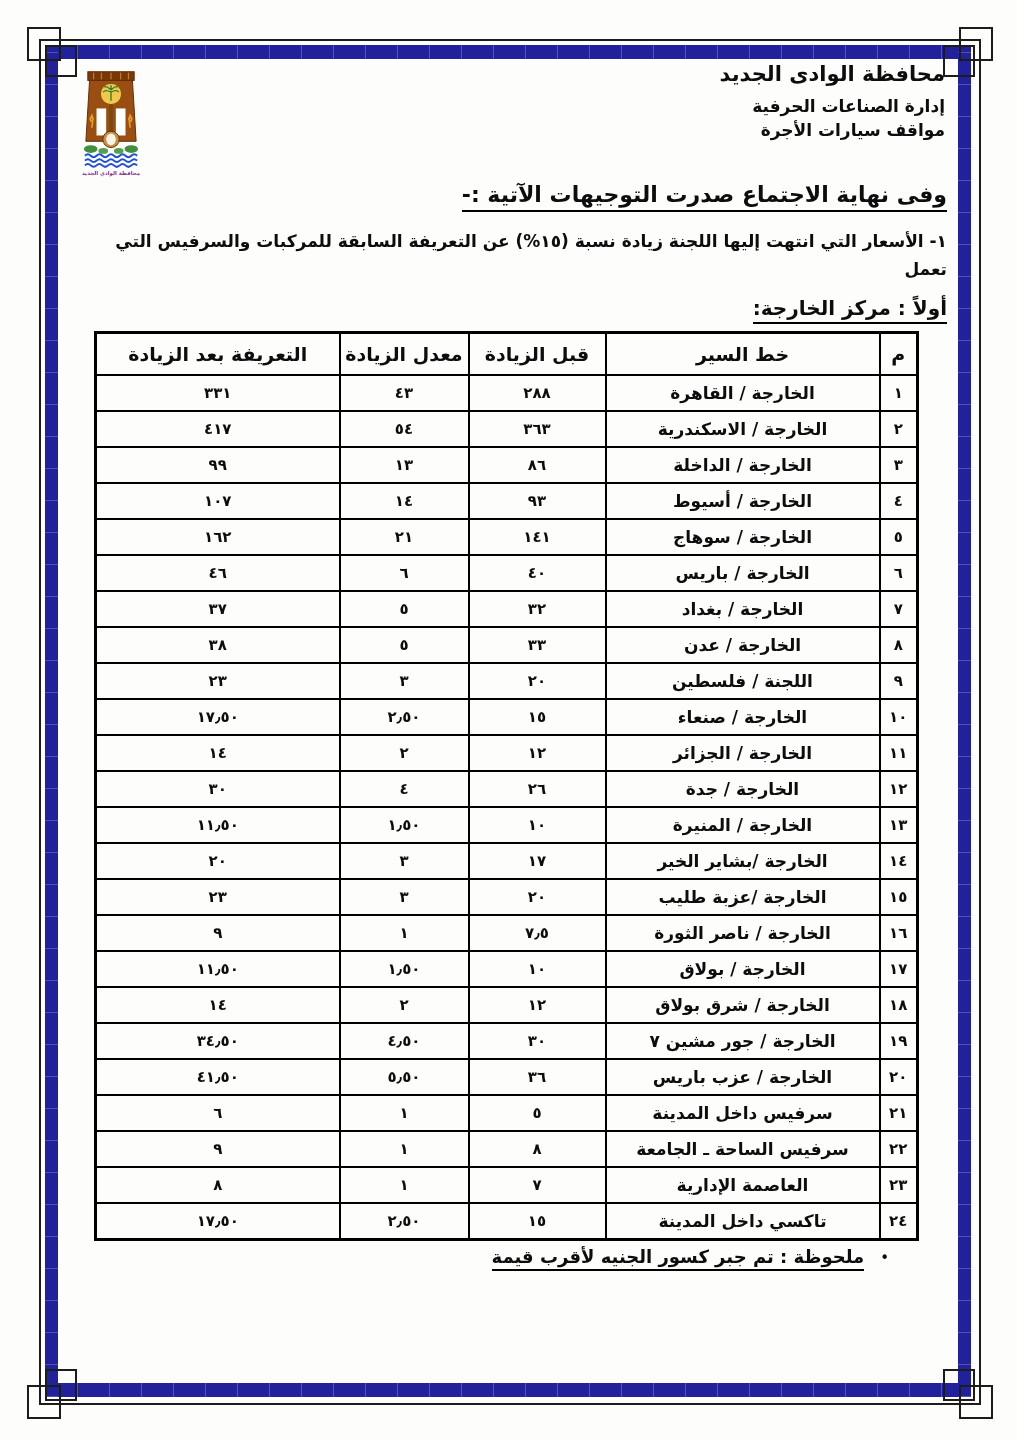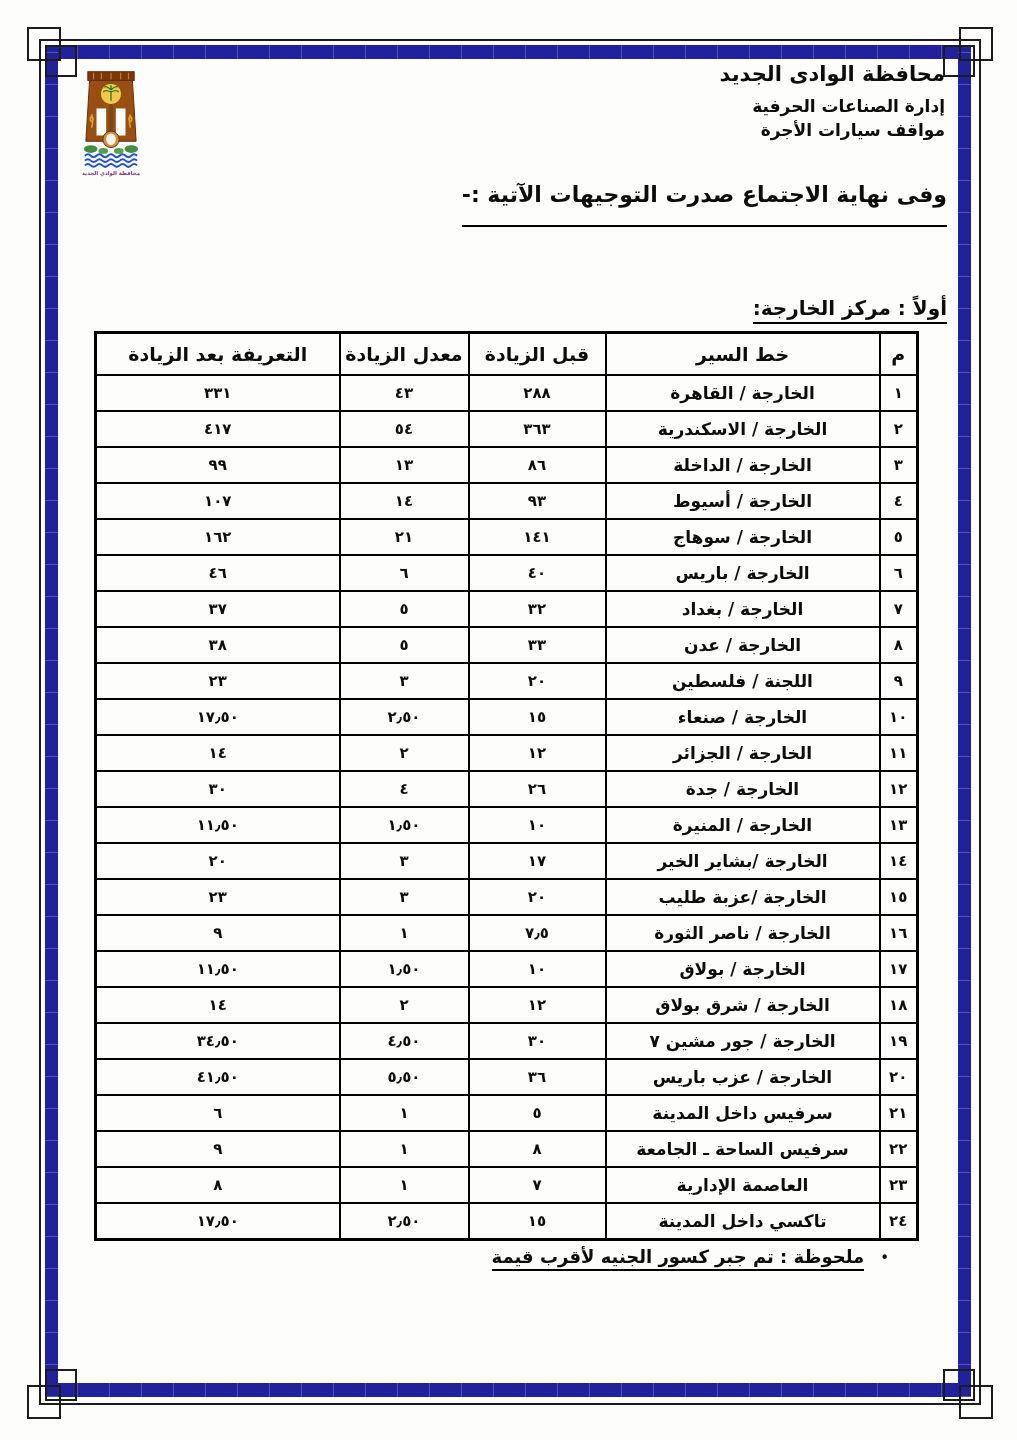--- a/index.html
+++ b/index.html
@@ -28,21 +28,21 @@
   .logo{position:absolute;left:82px;top:64px;width:58px;height:114px;}
   
   .header-block{position:absolute;right:72px;top:62px;text-align:right;direction:rtl;}
   .org-1{font-size:21px;font-weight:bold;letter-spacing:.5px;}
   .org-2{font-size:17px;font-weight:600;margin-top:10px;}
   .org-3{font-size:17px;font-weight:bold;margin-top:4px;}
   
   .doc-title{
     position:absolute;right:70px;top:182px;direction:rtl;
     font-size:22px;font-weight:bold;
-    border-bottom:2.5px solid #000;padding-bottom:18px;
+    border-bottom:2.5px solid #000;padding-bottom:3px;
   }
   .paragraph{
     position:absolute;right:70px;top:227px;width:870px;direction:rtl;
     text-align:right;font-size:17px;font-weight:bold;line-height:1.65;
   }
   .paragraph .cont{margin-right:180px;}
   .section-label{
     position:absolute;right:70px;top:289px;direction:rtl;
     font-size:20px;font-weight:bold;
     border-bottom:2.5px solid #000;padding-bottom:2px;margin-top:7px;
@@ -130,20 +130,21 @@
 
 <div class="header-block">
   <div class="org-1">محافظة الوادى الجديد</div>
   <div class="org-2">إدارة الصناعات الحرفية</div>
   <div class="org-3">مواقف سيارات الأجرة</div>
 </div>
 
 <div class="doc-title">وفى نهاية الاجتماع صدرت  التوجيهات الآتية :-</div>
 
 <div class="paragraph">
+  <div>١-  الأسعار التي انتهت إليها اللجنة زيادة نسبة (١٥%) عن التعريفة السابقة للمركبات والسرفيس التي تعمل</div>
 </div>
 
 <div class="section-label">أولاً :  مركز الخارجة:</div>
 
 <table class="fare">
   <colgroup>
       <col style="width: 38px;">
       <col style="width: 274px;">
       <col style="width: 137px;">
       <col style="width: 129px;">

